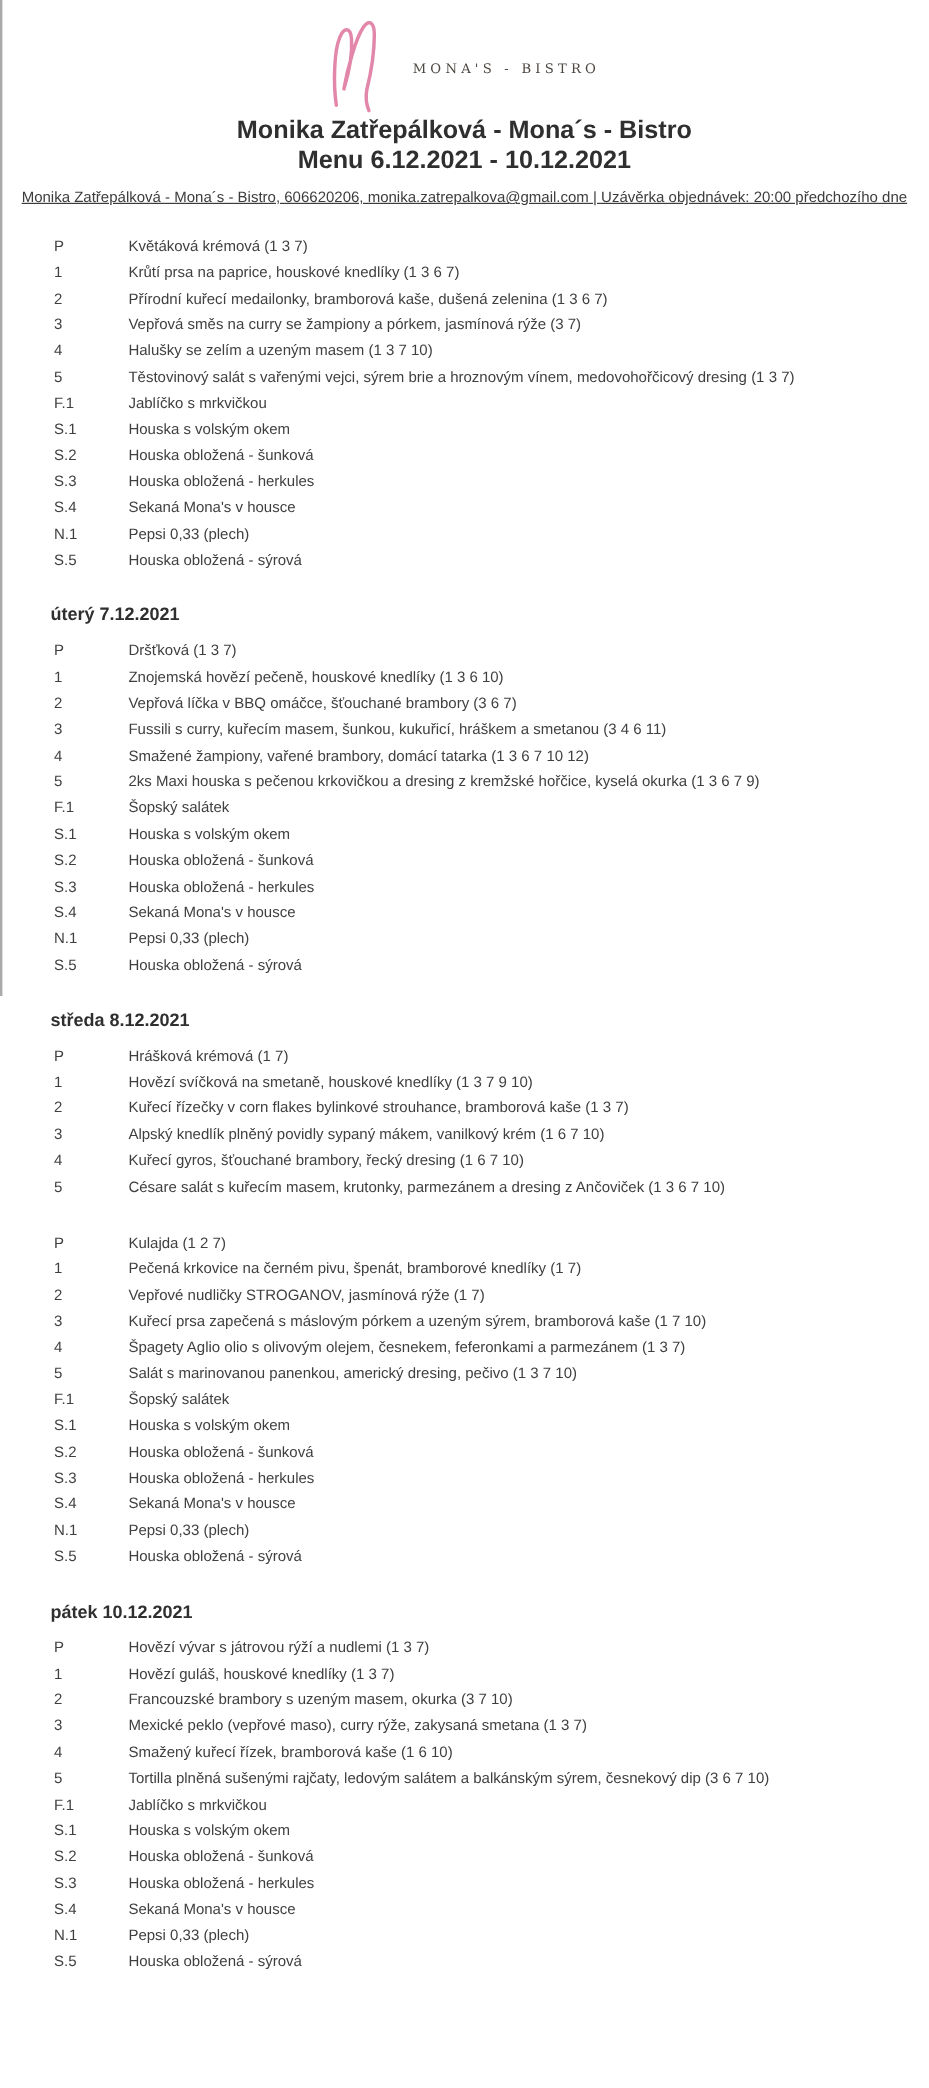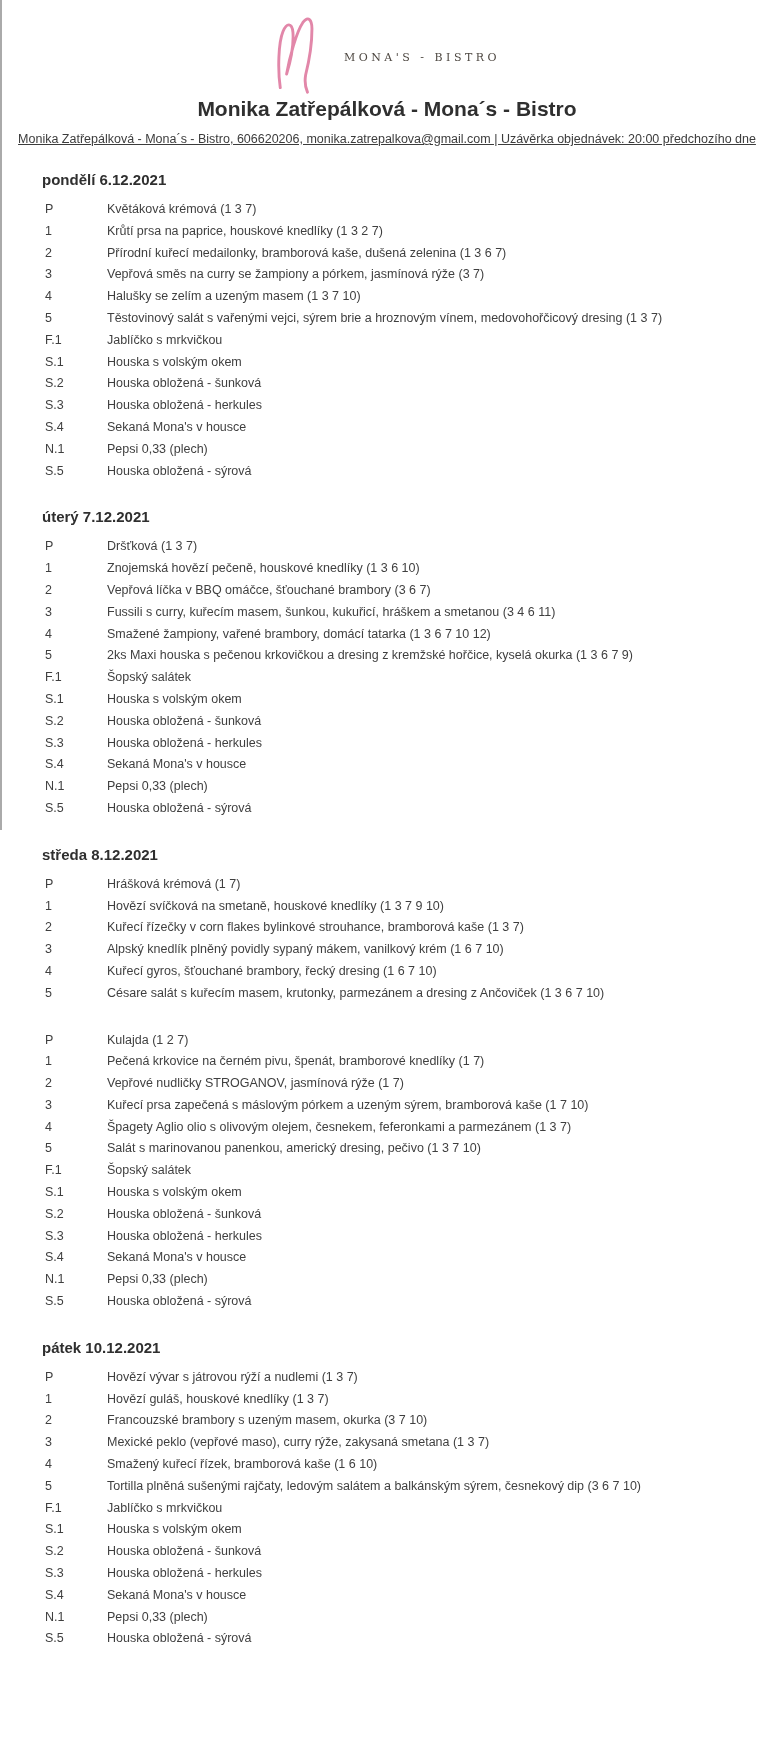--- a/index.html
+++ b/index.html
@@ -62,34 +62,34 @@
   <div class="logo-block">
     <span class="monogram">
       <svg viewBox="0 0 60 95" fill="none" xmlns="http://www.w3.org/2000/svg">
         <path d="M6,88 C3,68 4,38 9,26 C13,16 19,16 20,27 C21,42 17,60 13,73 C16,55 24,26 31,16 C37,8 41,13 41,23 C41,42 37,62 34,74 C33,80 33,86 36,93" stroke="#e287a9" stroke-width="3.2" stroke-linecap="round" stroke-linejoin="round"></path>
       </svg>
     </span>
     <span class="logo-text">MONA'S - BISTRO</span>
   </div>
 
   <div class="page-title">Monika Zatřepálková - Mona´s - Bistro</div>
+  <div class="menu-date">Menu 6.12.2021 - 10.12.2021</div>
   <div class="contact-line">Monika Zatřepálková - Mona´s - Bistro, 606620206, monika.zatrepalkova@gmail.com  |  Uzávěrka objednávek: 20:00 předchozího dne</div>
 
   <div class="menu-days">
   <section class="day-section">
-    <div class="day-title">pondělí 6.12.2021</div>
     <div class="day-rows">
   <div class="menu-row">
     <span class="menu-row-code">P</span>
     <span class="menu-row-text">Květáková krémová (1 3 7)</span>
   </div>
 
   <div class="menu-row">
     <span class="menu-row-code">1</span>
-    <span class="menu-row-text">Krůtí prsa na paprice, houskové knedlíky (1 3 2 7)</span>
+    <span class="menu-row-text">Krůtí prsa na paprice, houskové knedlíky (1 3 6 7)</span>
   </div>
 
   <div class="menu-row">
     <span class="menu-row-code">2</span>
     <span class="menu-row-text">Přírodní kuřecí medailonky, bramborová kaše, dušená zelenina (1 3 6 7)</span>
   </div>
 
   <div class="menu-row">
     <span class="menu-row-code">3</span>
     <span class="menu-row-text">Vepřová směs na curry se žampiony a pórkem, jasmínová rýže (3 7)</span>

